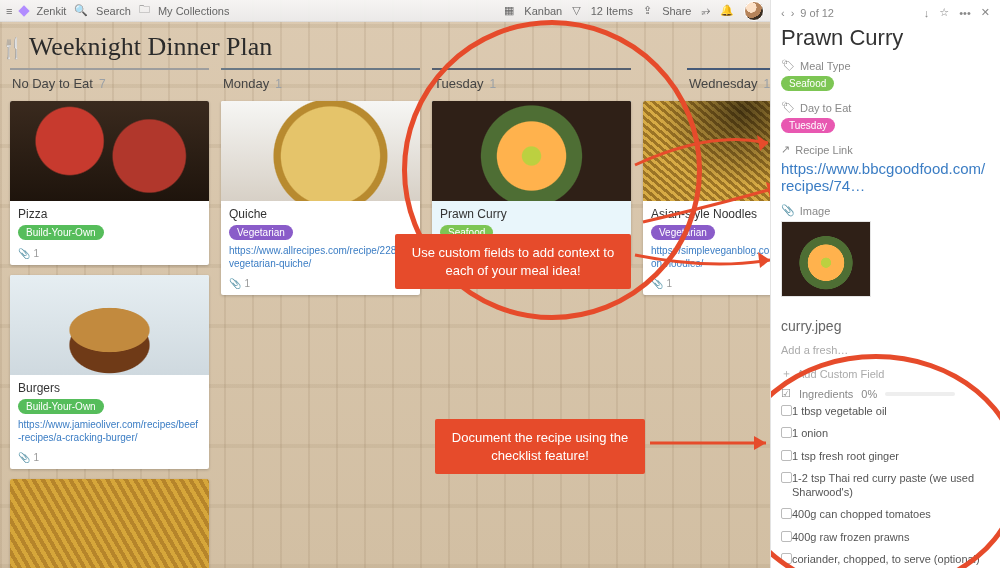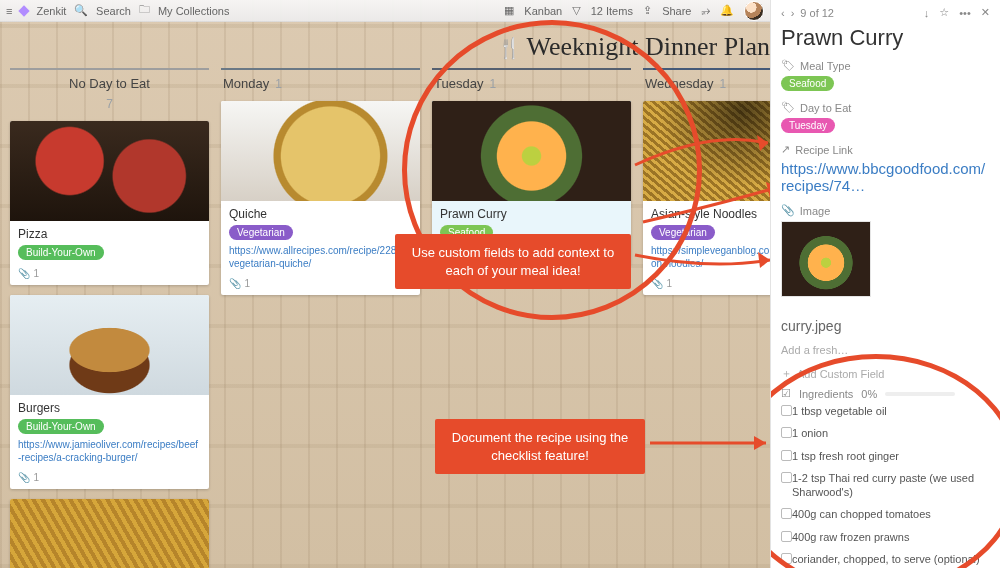--- a/index.html
+++ b/index.html
@@ -19,35 +19,35 @@
 .topbar {
   height: 22px; display: flex; align-items: center; gap: 6px; padding: 2px 6px;
   background: linear-gradient(#f7f7f7ee,#ecececee); border-bottom: 1px solid rgba(0,0,0,.1);
   font-size: 11px; color: #666;
 }
 .topbar .left { display: flex; align-items: center; gap: 8px; overflow: hidden; }
 .topbar .right { margin-left: auto; display: flex; align-items: center; gap: 10px; }
 .logo-dot { width: 8px; height: 8px; background: #b18cff; transform: rotate(45deg); }
 .avatar { width: 20px; height: 20px; border-radius: 50%; background: radial-gradient(circle at 35% 30%, #fce0c6 30%, #b5835a 31% 60%, #3a2d21 61%); border: 1px solid #fff; }
 .board-title {
-  text-align: right; font-family: Georgia, 'Times New Roman', serif; font-size: 26px; color: #2b2b2b;
+  text-align: left; font-family: Georgia, 'Times New Roman', serif; font-size: 26px; color: #2b2b2b;
   padding: 10px 0 6px;
 }
 .board-title .fork { font-size: 20px; margin-right: 4px; }
 
 .columns {
   display: flex; gap: 12px; padding: 0 10px; height: calc(100% - 60px); overflow: hidden;
 }
 .col { width: 199px; flex: 0 0 199px; }
 .col-head { display:flex; align-items:center; gap:6px; padding: 6px 2px 10px; font-size:13px; color:#444; border-top:2px solid transparent;}
 .col-head .count { color:#9aa0a6; font-size:12px;}
-.col.accent0 .col-head { border-top-color:#9E9E9E;flex-direction:column; }
+.col.accent0 .col-head { border-top-color:#9E9E9E; }
 .col.accent1 .col-head { border-top-color:#6A7885; }
 .col.accent2 .col-head { border-top-color:#556070; }
-.col.accent3 .col-head { border-top-color:#455A78; }
+.col.accent3 .col-head { border-top-color:#455A78;margin-left:44px; }
 
 .card {
   background: #fff; border-radius: 2px; box-shadow: 0 1px 3px rgba(0,0,0,.2);
   margin-bottom: 10px; overflow: hidden;
 }
 .card .thumb { height: 100px; background: #777 center/cover; }
 .card .body { padding: 6px 8px 4px; }
 .card .name { font-size: 12px; color:#333; margin-bottom:4px; }
 .tag { display:inline-block; font-size:10px; color:#fff; padding:2px 8px; border-radius:9px; }
 .card .link { font-size:10px; color:#3b7dc4; margin-top:4px; line-height:1.3; word-break: break-all; }

